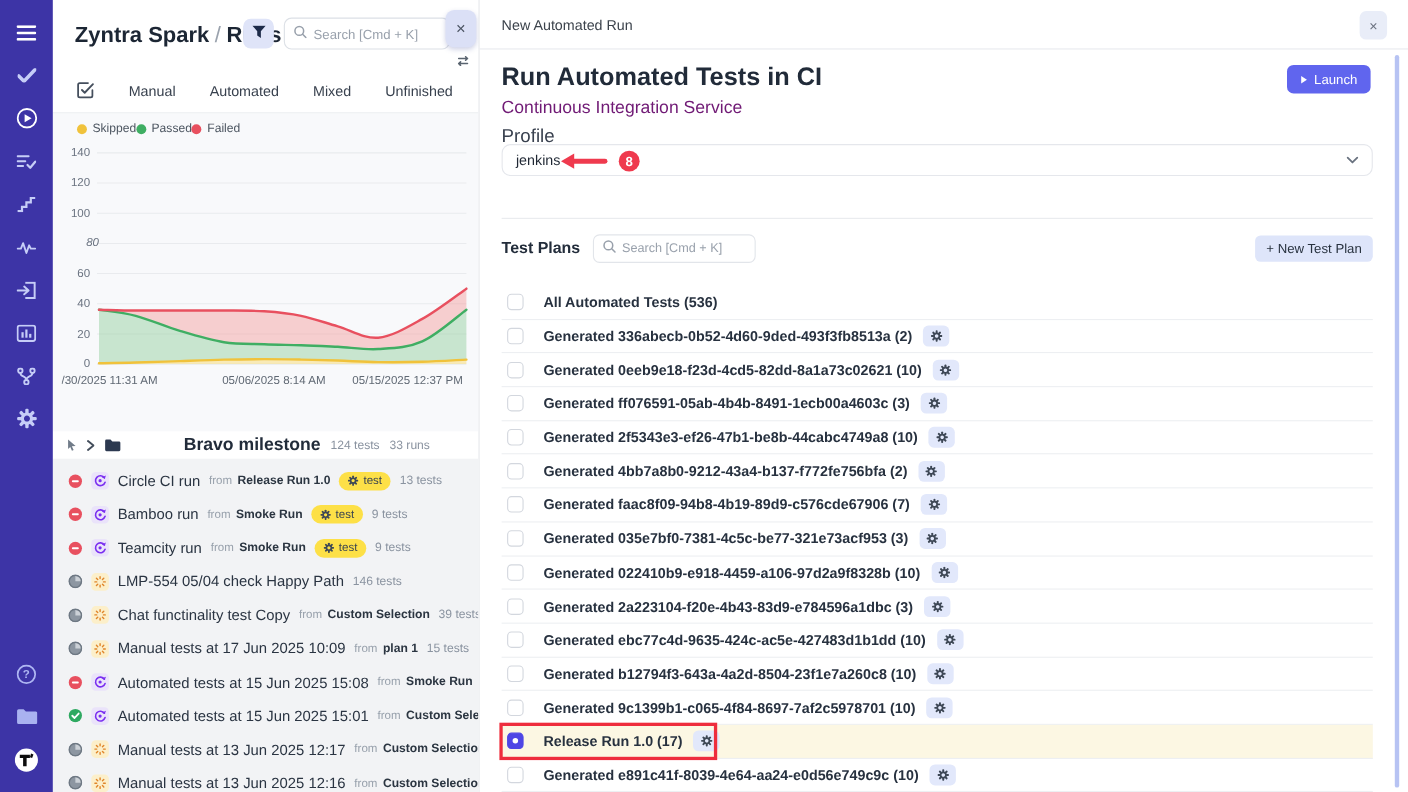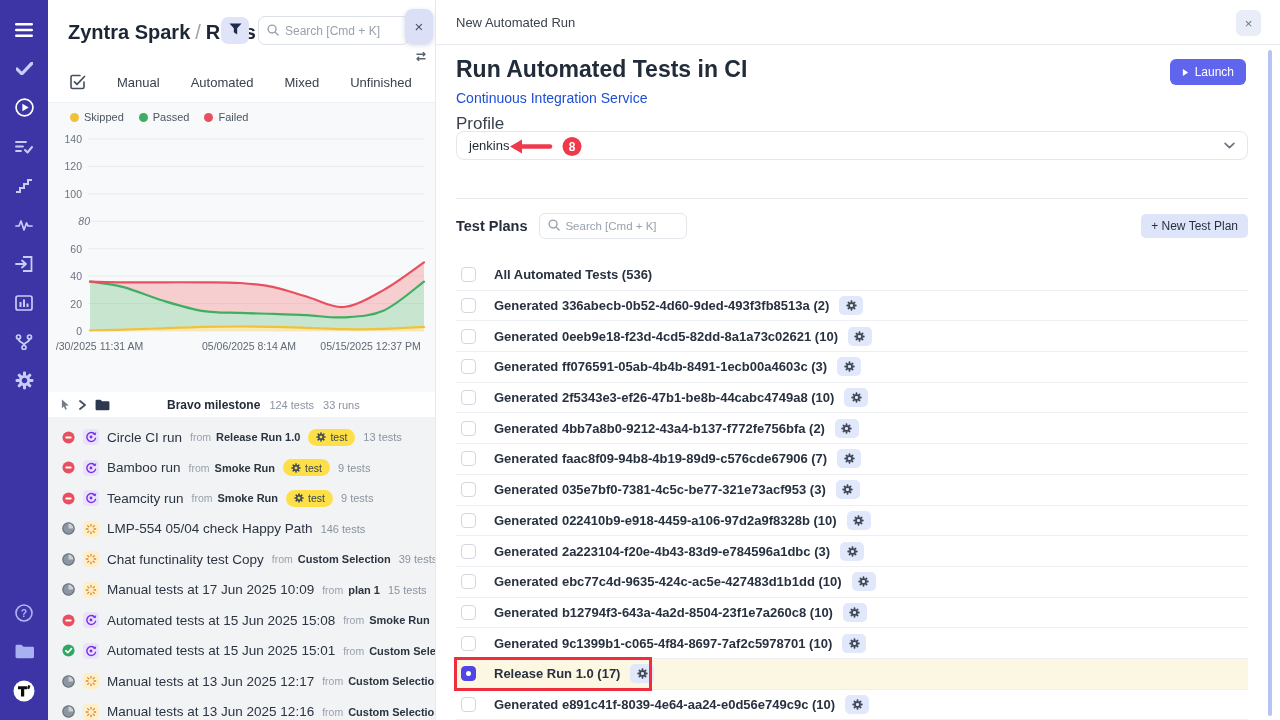--- a/index.html
+++ b/index.html
@@ -28,32 +28,32 @@
   .lp-close { position:absolute; left:357px; top:9px; width:28px; height:34px; background:#dbe0f6; border:none;
     border-radius:8px; box-shadow:0 2px 5px rgba(80,90,160,.28); font-size:15px; color:#4a5362; cursor:pointer; z-index:3; }
   .lp-sort { position:absolute; left:367px; top:47px; }
 
   .lp-tabs { position:absolute; top:62px; left:0; width:387px; height:40px; display:flex; align-items:center;
     padding-left:22px; gap:31px; background:#fff; }
   .tab { font-size:13px; color:#38414e; font-weight:500; cursor:pointer; white-space:nowrap; }
 
   
   .chart-section { position:absolute; top:102px; left:0; width:387px; height:290px; background:#f8f9fb; border-top:1px solid #eef0f2; }
-  .legend { position:absolute; left:22px; top:8px; display:flex; gap:15px; align-items:center; }
+  .legend { position:absolute; left:22px; top:8px; display:flex; align-items:center; }
   .legend-item { display:flex; align-items:center; gap:5px; font-size:11px; color:#4c5560; }
   .legend-dot { width:9px; height:9px; border-radius:50%; }
   #plot { position:absolute; left:40px; top:30px; }
   .ytick { position:absolute; width:32px; text-align:right; font-size:10.5px; color:#6a7380; }
   .xtick { position:absolute; top:237px; font-size:10.5px; color:#5f6873; white-space:nowrap; }
   .xtick-clip { overflow:hidden; }
 
   
   .runs-section { position:absolute; top:392px; left:0; width:387px; height:328px; background:#f2f3f5; }
   .folder-row { height:25px; background:#fff; display:flex; align-items:center; padding-left:13px; gap:9px; cursor:pointer; }
-  .folder-name { font-size:12px; font-weight:600; color:#222c3a;padding-left:48px; }
+  .folder-name { font-size:16px; font-weight:600; color:#222c3a;padding-left:48px; }
   .folder-meta { font-size:11px; color:#8a93a0; }
   #runs-list { padding-top:5px; }
   .run-row { height:30.5px; display:flex; align-items:center; padding-left:14px; gap:8px; cursor:pointer; white-space:nowrap; }
   .run-title { font-size:13.5px; color:#2a3442; }
   .from-label { font-size:10.5px; color:#98a1ac; }
   .from-value { font-size:11px; font-weight:bold; color:#2b3541; margin-left:-3px; }
   .badge-pill { height:17px; background:#fde047; border-radius:9px; display:inline-flex; align-items:center;
     gap:4px; padding:0 8px; font-size:10.5px; color:#3a4450; flex:none; }
   .tests-count { font-size:11px; color:#8a93a0; }
   .type-badge { width:16px; height:16px; border-radius:4px; display:flex; align-items:center; justify-content:center; flex:none; }
@@ -61,21 +61,21 @@
   .type-badge.man  { background:#fcefca; }
   .status-ico { display:flex; flex:none; }
 
   
   .rpanel { position:absolute; left:435px; top:0; width:845px; height:720px; background:#fff; border-left:1px solid #e6e8eb; }
   .rheader { position:relative; height:45px; border-bottom:1px solid #e8eaee; }
   .rheader-title { position:absolute; left:20px; top:15px; font-size:13px; color:#3c434c; }
   .rclose { position:absolute; right:19px; top:10px; width:25px; height:26px; background:#e9edf8; border:none;
     border-radius:6px; color:#6b7280; font-size:13px; cursor:pointer; }
   .rtitle { position:absolute; left:20px; top:56px; font-size:23px; font-weight:bold; color:#212b39; }
-  .rsubtitle { position:absolute; left:20px; top:90px; font-size:14px; color:#1d4ed8; }
+  .rsubtitle { position:absolute; left:20px; top:90px; font-size:16px; color:#701a75; }
   .launch-btn { position:absolute; right:34px; top:59px; height:26px; background:#6065ee; color:#fff; border:none;
     border-radius:6px; font-size:12px; display:flex; align-items:center; gap:6px; padding:0 12px; cursor:pointer; font-family:inherit; }
   .profile-label { position:absolute; left:20px; top:114px; font-size:17px; color:#39414f; }
   .profile-select { position:absolute; left:20px; top:131px; width:792px; height:29px; border:1px solid #e5e7ec;
     border-radius:8px; background:#fff; display:flex; align-items:center; padding:0 12px; cursor:pointer; }
   .profile-value { font-size:13px; color:#1f2733; }
   .chev-down { margin-left:auto; display:flex; }
   .annotation-arrow { position:absolute; left:51px; top:3px; pointer-events:none; }
   .divider { position:absolute; left:20px; top:198px; width:792px; border-top:1px solid #e8eaee; }
   .plans-header { position:absolute; left:20px; top:213px; width:792px; display:flex; align-items:center; }

